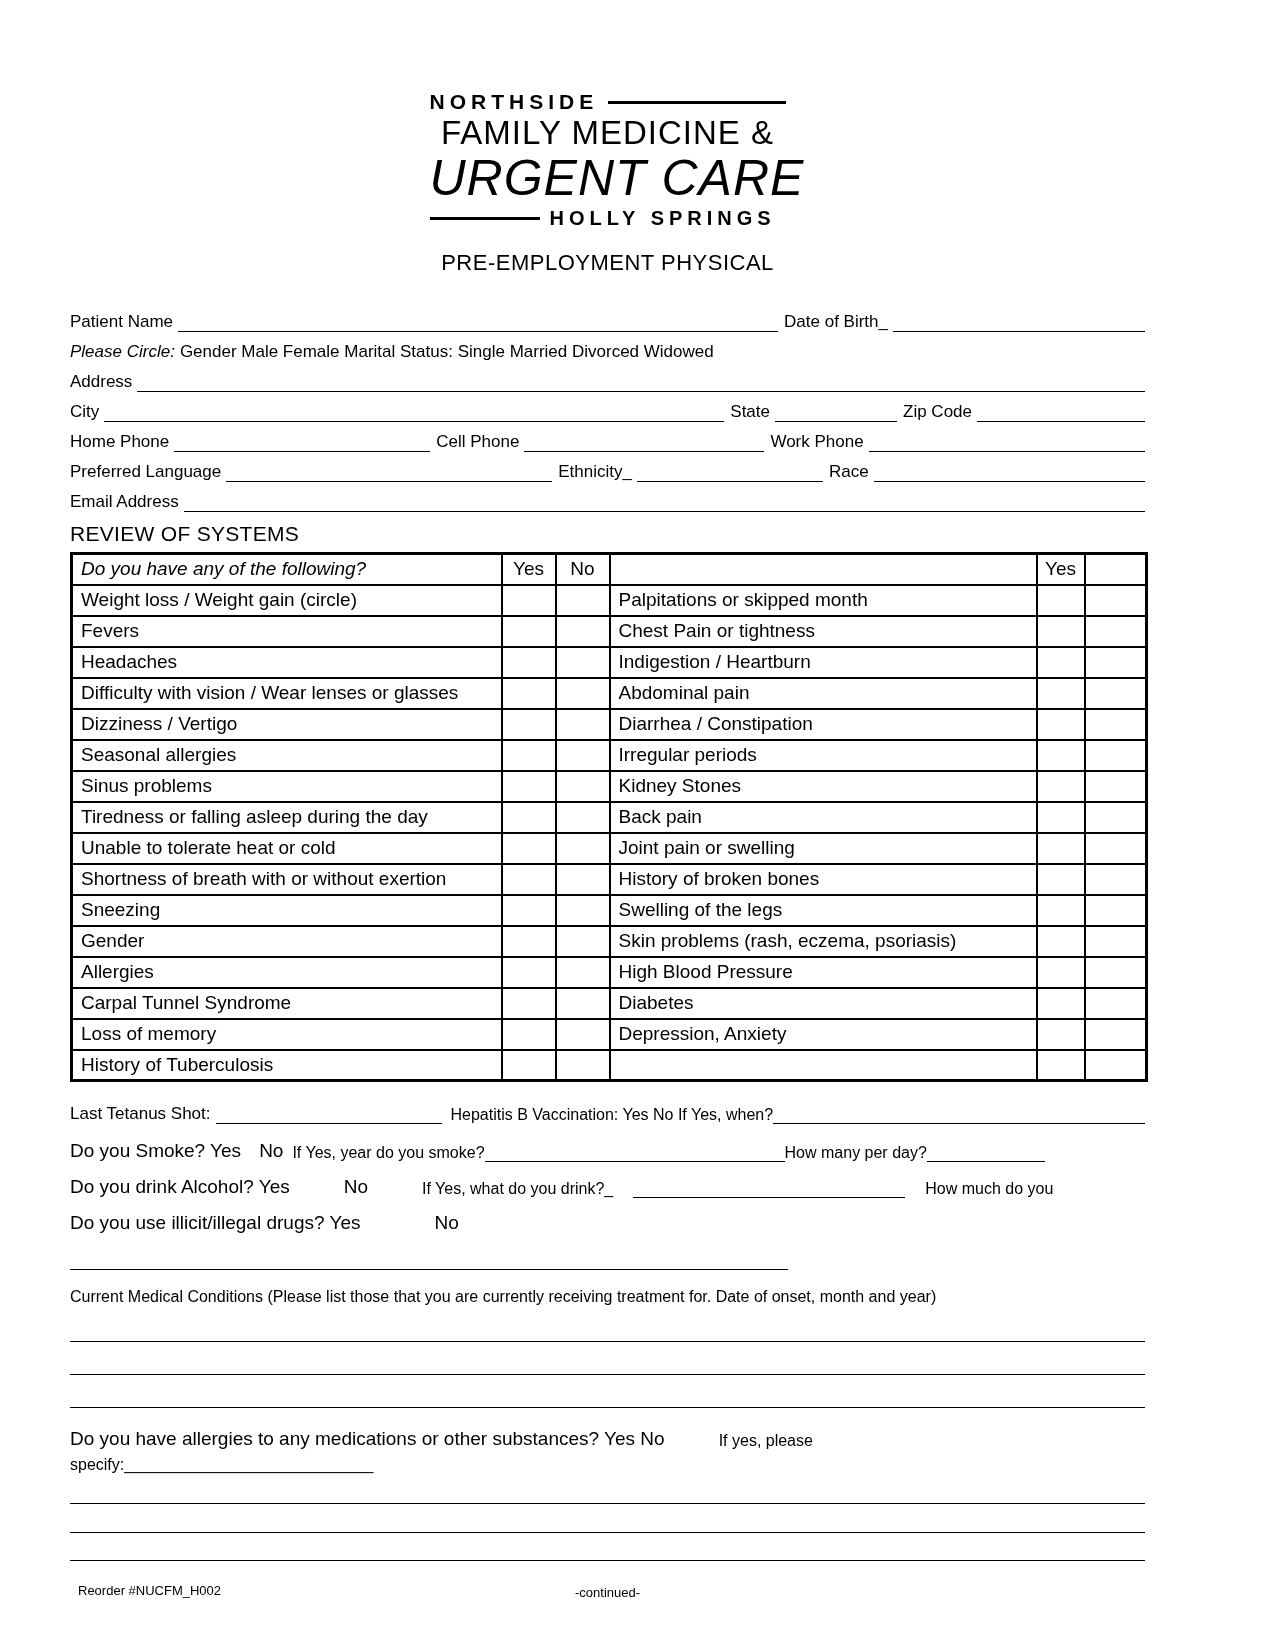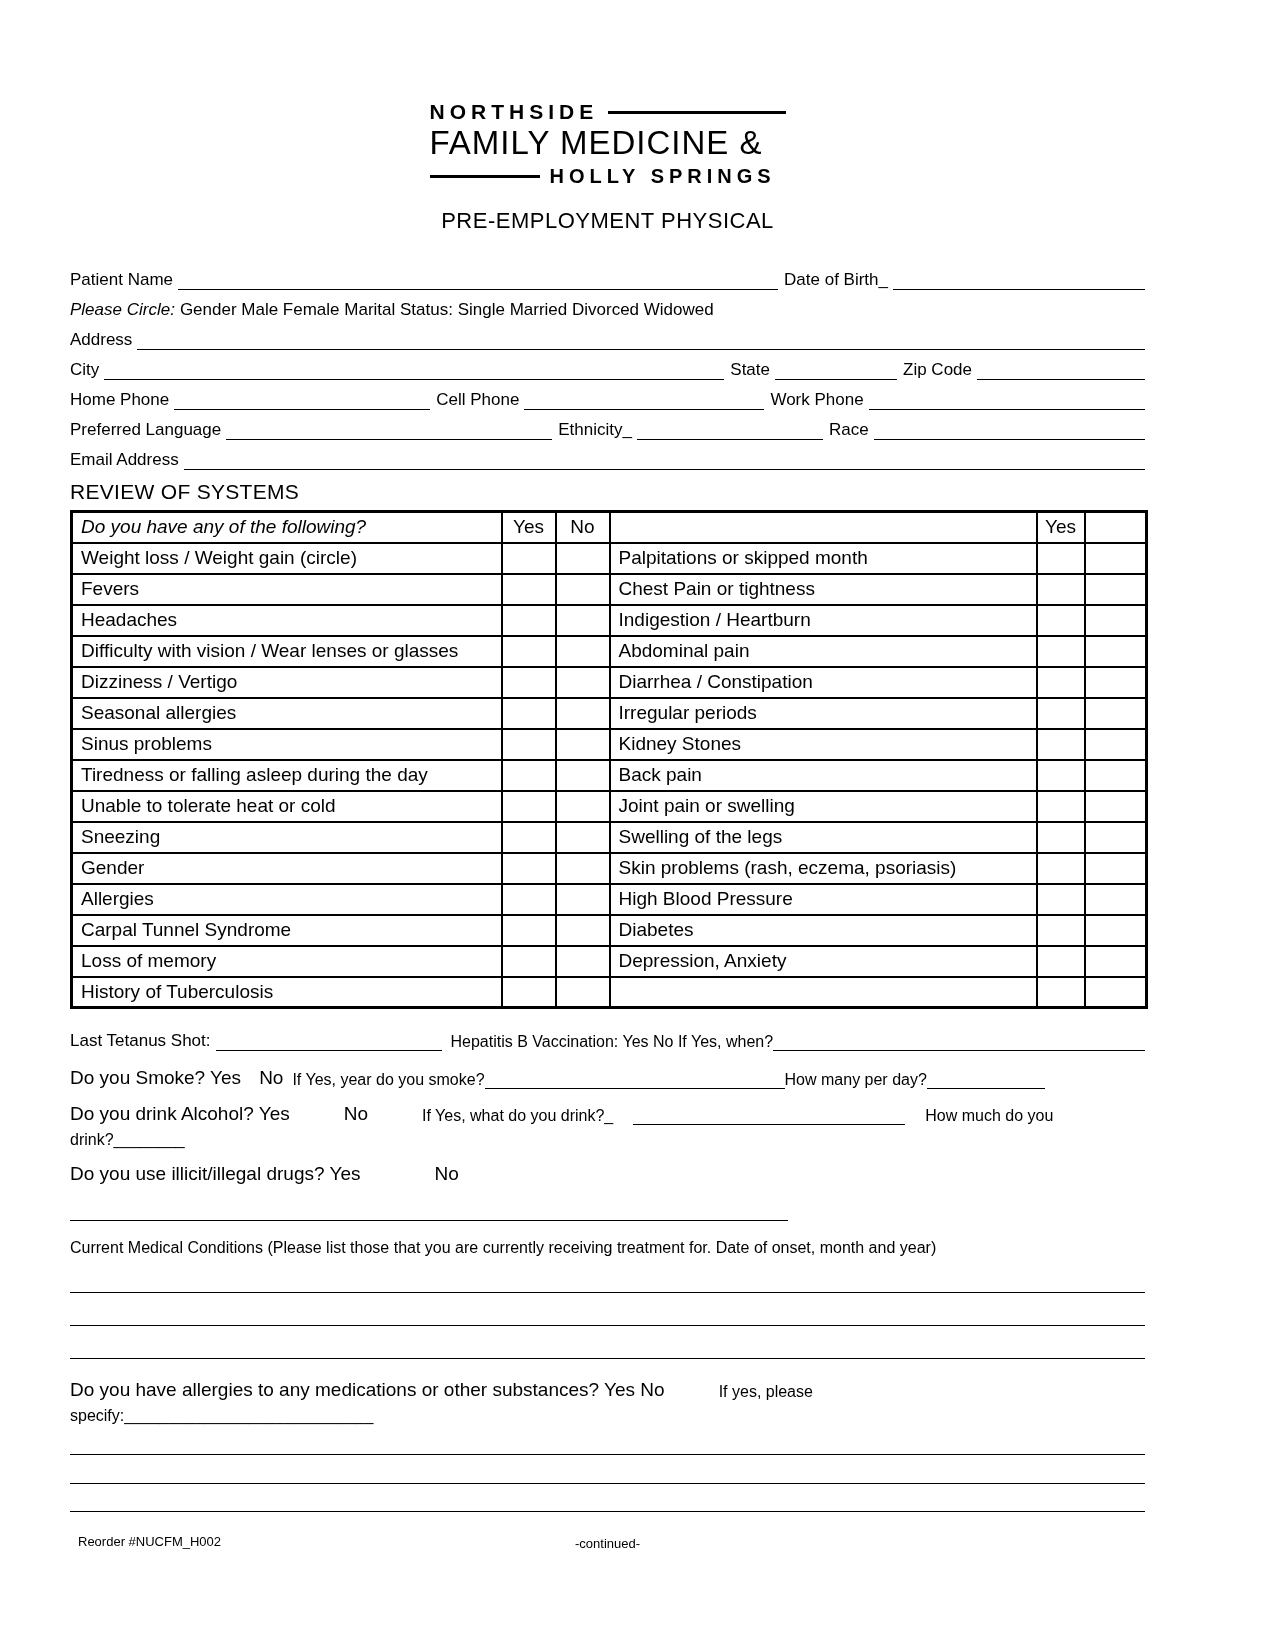--- a/index.html
+++ b/index.html
@@ -5,21 +5,21 @@
   * { margin:0; padding:0; box-sizing:border-box; }
   html,body { background:#fff; }
   body {
     width:1275px; height:1650px; overflow:hidden;
     color:#000; font-family:"Liberation Sans", sans-serif;
     position:relative;
   }
   .page { padding:90px 130px 0 70px; }
 
   
-  .logo { width:356px; margin:10px auto; }
+  .logo { width:356px; margin:0 auto;text-align:center; }
   .logo-top { display:flex; align-items:center; font-weight:700; font-size:21px; letter-spacing:5px; line-height:24px; }
   .logo-top .rule { flex:1; border-top:3px solid #000; margin-left:10px; }
   .logo-mid { font-size:33px; letter-spacing:1px; line-height:38px; white-space:nowrap; }
   .logo-large { font-style:italic; font-size:50px; letter-spacing:1px; line-height:52px; white-space:nowrap; }
   .logo-bottom { display:flex; align-items:center; font-weight:700; font-size:20px; letter-spacing:5px; line-height:24px; margin-top:2px; }
   .logo-bottom .rule { width:110px; border-top:3px solid #000; margin-right:10px; }
 
   .form-title { text-align:center; font-size:22px; margin-top:20px; letter-spacing:0.5px; }
 
   
@@ -69,20 +69,21 @@
 <body>
 
 <div class="page">
 
   <div class="logo">
     <div class="logo-top">
       <span>NORTHSIDE</span>
       <span class="rule"></span>
     </div>
     <div class="logo-mid">FAMILY MEDICINE &amp;</div>
+    <div class="logo-large">URGENT CARE</div>
     <div class="logo-bottom">
       <span class="rule"></span>
       <span>HOLLY SPRINGS</span>
     </div>
   </div>
 
   <div class="form-title">PRE-EMPLOYMENT PHYSICAL</div>
 
   <div class="demo">
     <div class="row">
@@ -217,20 +218,28 @@
         </tr>
         <tr>
           <td>Unable to tolerate heat or cold</td>
           <td></td>
           <td></td>
           <td>Joint pain or swelling</td>
           <td></td>
           <td></td>
         </tr>
         <tr>
+          <td>Shortness of breath with or without exertion</td>
+          <td></td>
+          <td></td>
+          <td>History of broken bones</td>
+          <td></td>
+          <td></td>
+        </tr>
+        <tr>
           <td>Sneezing</td>
           <td></td>
           <td></td>
           <td>Swelling of the legs</td>
           <td></td>
           <td></td>
         </tr>
         <tr>
           <td>Gender</td>
           <td></td>
@@ -292,23 +301,20 @@
       <span class="blank" style="width:118px"></span>
     </div>
 
     <div class="hrow h28 mt8">
       <span class="f19">Do you drink Alcohol? Yes</span>
       <span class="f19 gap-md">No</span>
       <span class="f16 gap-md">If Yes, what do you drink?_</span>
       <span class="blank" style="width:272px"></span>
       <span class="f16">How much do you</span>
     </div>
-    <div class="hrow h24">
-      <span class="f16">drink?________</span>
-    </div>
 
     <div class="hrow h28 mt8">
       <span class="f19">Do you use illicit/illegal drugs? Yes</span>
       <span class="f19 gap-lg">No</span>
     </div>
 
     <div class="single-line"></div>
 
     <div class="hrow h24 mt12">
       <span class="f16">Current Medical Conditions (Please list those that you are currently receiving treatment for. Date of onset, month and year)</span>

